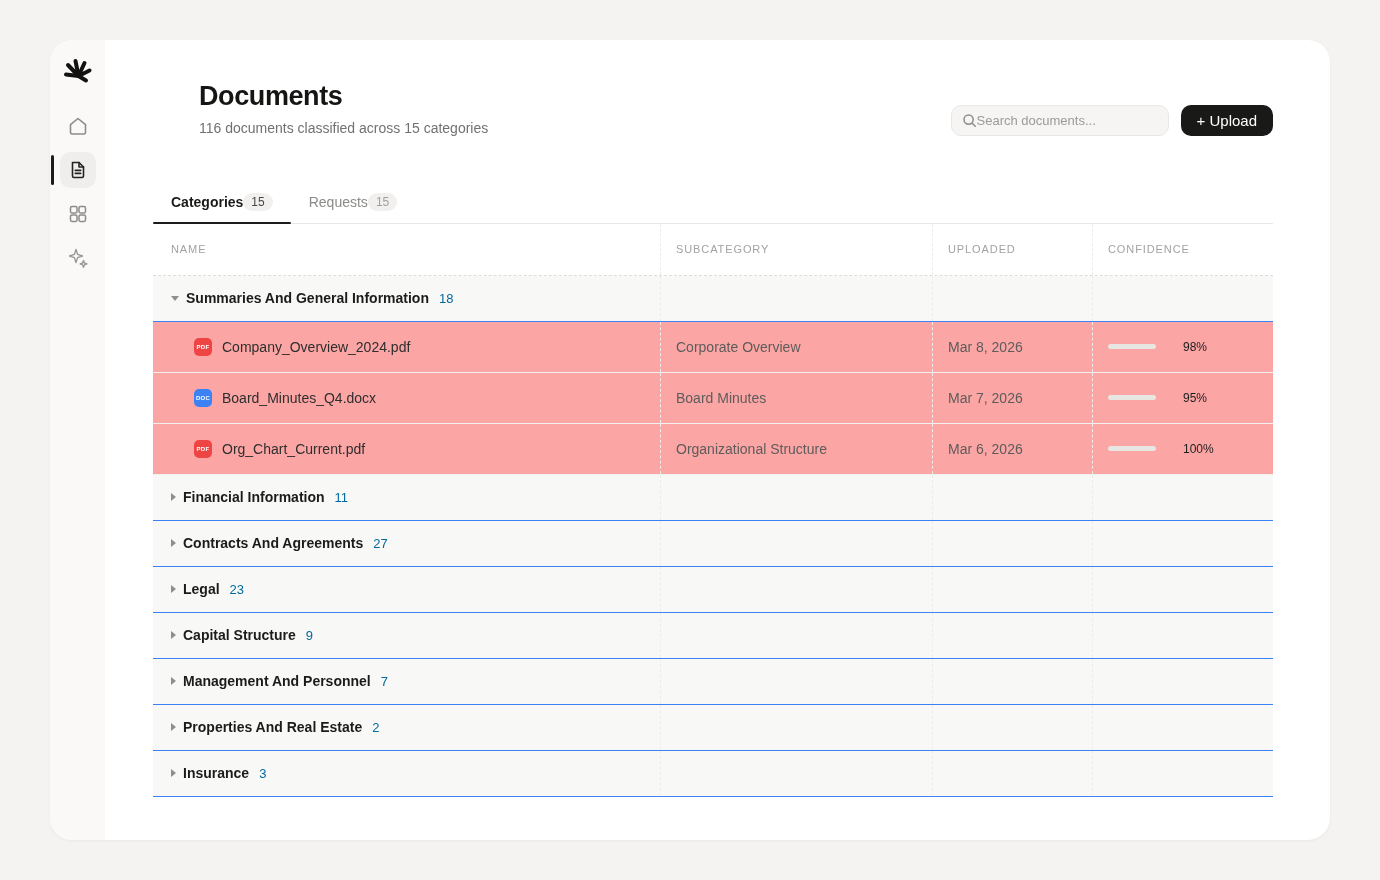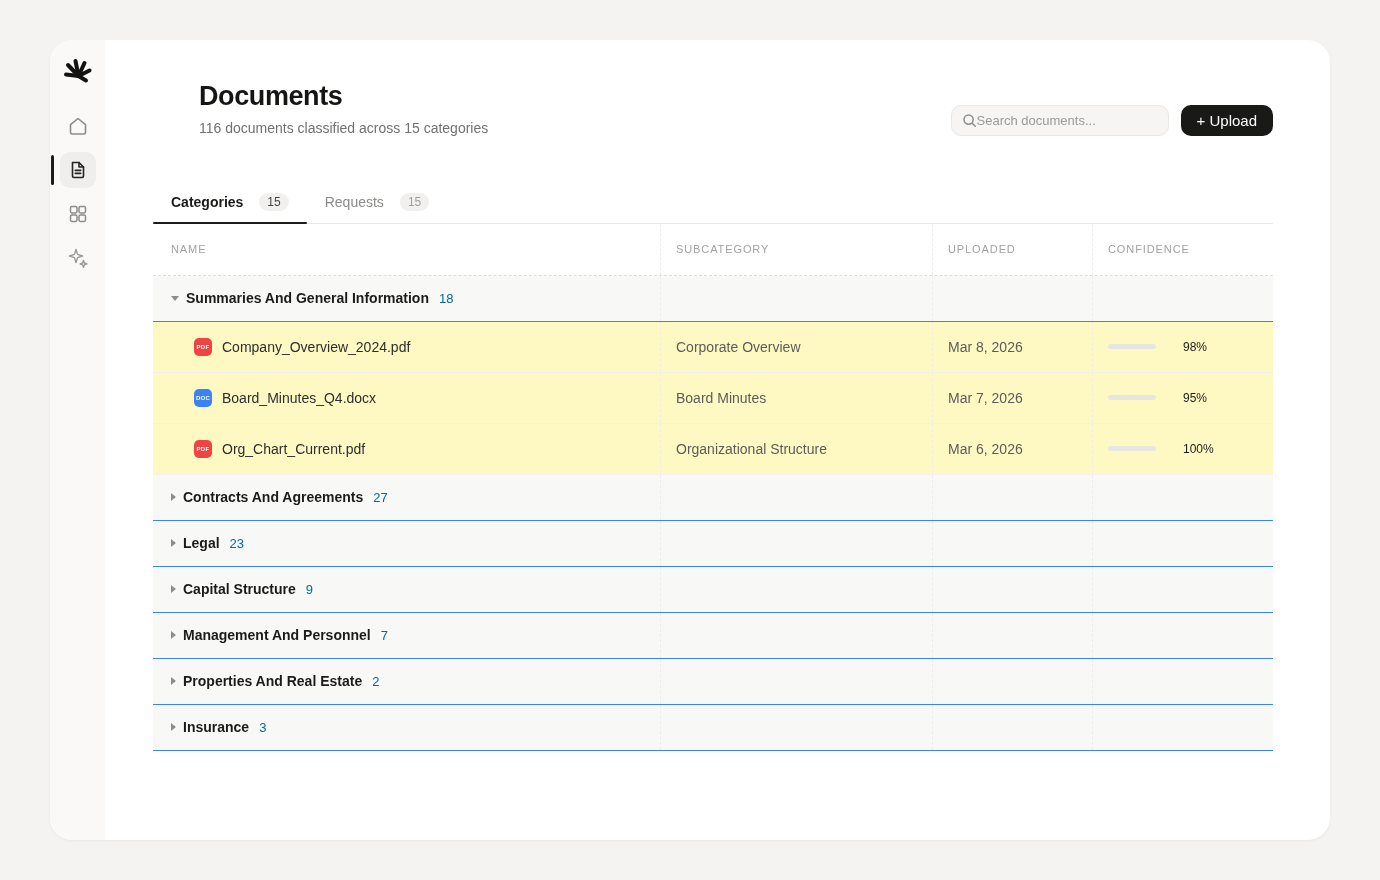--- a/index.html
+++ b/index.html
@@ -59,21 +59,21 @@
     height:31px; padding:0 16px;
     background:#191918; color:#ffffff;
     border:none; border-radius:10px;
     font-family:Liberation Sans, sans-serif;
     font-size:15px; font-weight:500;
     display:flex; align-items:center; cursor:pointer;
   }
   
   .tabs { margin-top:57px; display:flex; border-bottom:1px solid #e9e8e5; }
   .tab {
-    display:flex; align-items:center; gap:16px;
+    display:flex; align-items:center; gap:0;
     padding:0 18px 12px 18px;
     font-size:14px; color:#8c8b89; cursor:pointer;
     position:relative;
   }
   .tab.active { color:#1a1a19; font-weight:600; }
   .tab.active::after {
     content:""; position:absolute; left:0; right:0; bottom:-1px;
     height:2px; background:#1c1c1b; border-radius:2px;
   }
   .tab-badge {
@@ -87,21 +87,21 @@
     font-size:11px; font-weight:500; letter-spacing:0.9px;
     text-transform:uppercase; color:#a3a2a0;
   }
   .cell-name { flex:1; padding-left:18px; display:flex; align-items:center; min-width:0; }
   .cell-sub  { width:272px; padding-left:15px; }
   .cell-up   { width:160px; padding-left:15px; }
   .cell-conf { width:181px; padding-left:15px; display:flex; align-items:center; }
   .cell-sub, .cell-up, .cell-conf { align-self:stretch; display:flex; align-items:center; border-left:1px dashed #eeedeb; }
   .row { display:flex; align-items:stretch; cursor:pointer; }
   .group-row { height:46px; background:#f8f8f6; border-bottom:1px solid #3b82f6; }
-  .file-row  { height:51px; background:#fef9c3; border-bottom:1px solid #f1f0ee; }
+  .file-row  { height:51px; background:#fca5a5; border-bottom:1px solid #f1f0ee; }
   .caret { width:0; height:0; margin-right:7px; flex-shrink:0; }
   .caret.down  { border-left:4px solid transparent; border-right:4px solid transparent; border-top:5px solid #8f8e8c; }
   .caret.right { border-top:4px solid transparent; border-bottom:4px solid transparent; border-left:5px solid #8f8e8c; }
   .group-name { font-size:14px; font-weight:600; color:#1b1b1a; }
   .group-count { margin-left:10px; font-size:13px; color:#0369a1; }
   .file-row .cell-name { padding-left:41px; }
   .file-badge {
     width:18px; height:18px; border-radius:5px; flex-shrink:0;
     display:flex; align-items:center; justify-content:center;
     color:#ffffff; font-size:6px; font-weight:700; letter-spacing:0.3px;
@@ -276,20 +276,30 @@
             <span class="cell-text">Mar 6, 2026</span>
           </div>
           <div class="cell-conf">
             <span class="conf-track"><span class="conf-fill" style="width: 100%; background: rgb(34, 197, 94);"></span></span>
             <span class="conf-label">100%</span>
           </div>
         </div>
         <div class="row group-row">
           <div class="cell-name">
             <span class="caret right"></span>
+            <span class="group-name">Financial Information</span>
+            <span class="group-count">11</span>
+          </div>
+          <div class="cell-sub"></div>
+          <div class="cell-up"></div>
+          <div class="cell-conf"></div>
+        </div>
+        <div class="row group-row">
+          <div class="cell-name">
+            <span class="caret right"></span>
             <span class="group-name">Contracts And Agreements</span>
             <span class="group-count">27</span>
           </div>
           <div class="cell-sub"></div>
           <div class="cell-up"></div>
           <div class="cell-conf"></div>
         </div>
         <div class="row group-row">
           <div class="cell-name">
             <span class="caret right"></span>

